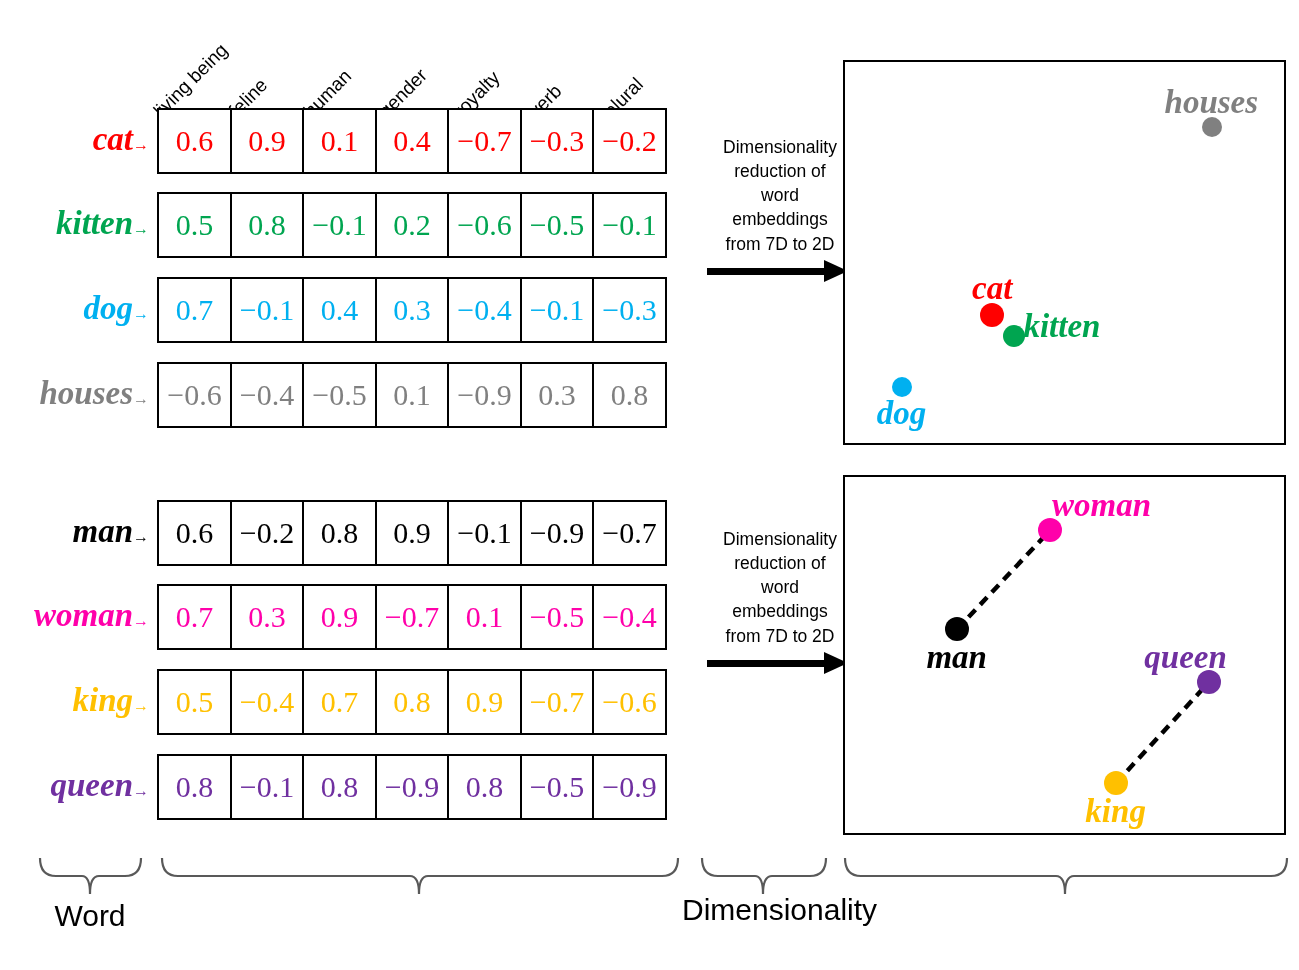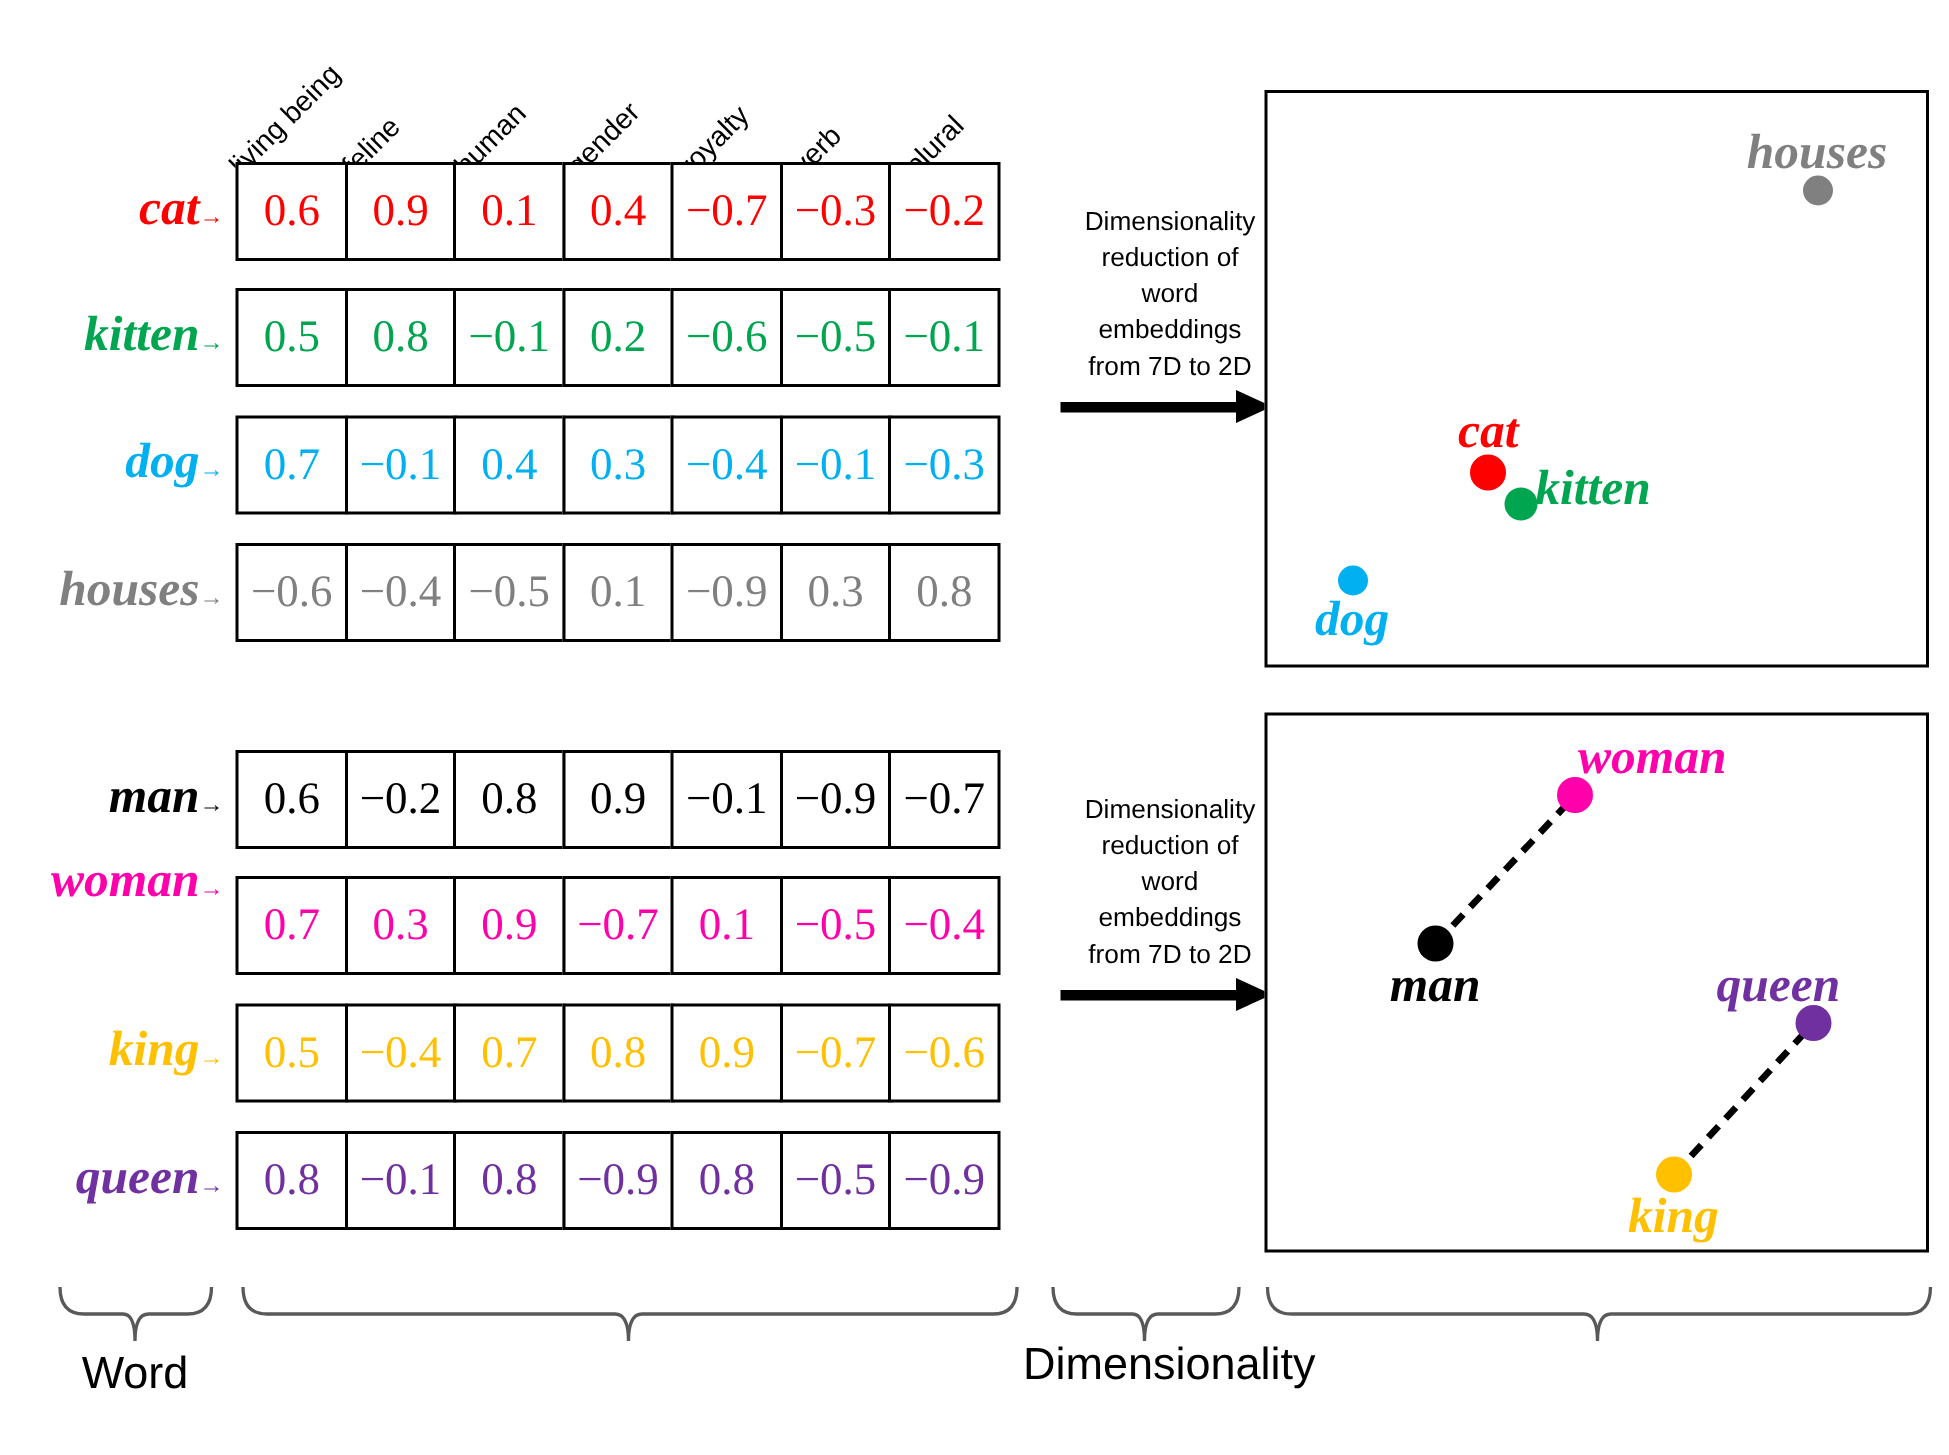--- a/index.html
+++ b/index.html
@@ -151,21 +151,21 @@
       <div class="label-wrap" style="left: -1px; top: 513px;"><span style="color: rgb(0, 0, 0); font-family: &quot;Liberation Serif&quot;, serif; font-weight: bold; font-style: italic; font-size: 33px;">man</span><span class="arrow" style="color: rgb(0, 0, 0);">→</span></div>
       <div class="vec-row" style="left: 157px; top: 500px;">
         <div class="cell" style="color: rgb(0, 0, 0);">0.6</div>
         <div class="cell" style="color: rgb(0, 0, 0);">−0.2</div>
         <div class="cell" style="color: rgb(0, 0, 0);">0.8</div>
         <div class="cell" style="color: rgb(0, 0, 0);">0.9</div>
         <div class="cell" style="color: rgb(0, 0, 0);">−0.1</div>
         <div class="cell" style="color: rgb(0, 0, 0);">−0.9</div>
         <div class="cell" style="color: rgb(0, 0, 0);">−0.7</div>
       </div>
-      <div class="label-wrap" style="left: -1px; top: 569px;"><span style="color: rgb(255, 0, 170); font-family: &quot;Liberation Serif&quot;, serif; font-weight: bold; font-style: italic; font-size: 33px;">woman</span><span class="arrow" style="color: rgb(255, 0, 170);">→</span></div>
+      <div class="label-wrap" style="left: -1px; top: 597px;"><span style="color: rgb(255, 0, 170); font-family: &quot;Liberation Serif&quot;, serif; font-weight: bold; font-style: italic; font-size: 33px;">woman</span><span class="arrow" style="color: rgb(255, 0, 170);">→</span></div>
       <div class="vec-row" style="left: 157px; top: 584px;">
         <div class="cell" style="color: rgb(255, 0, 170);">0.7</div>
         <div class="cell" style="color: rgb(255, 0, 170);">0.3</div>
         <div class="cell" style="color: rgb(255, 0, 170);">0.9</div>
         <div class="cell" style="color: rgb(255, 0, 170);">−0.7</div>
         <div class="cell" style="color: rgb(255, 0, 170);">0.1</div>
         <div class="cell" style="color: rgb(255, 0, 170);">−0.5</div>
         <div class="cell" style="color: rgb(255, 0, 170);">−0.4</div>
       </div>
       <div class="label-wrap" style="left: -1px; top: 682px;"><span style="color: rgb(255, 192, 0); font-family: &quot;Liberation Serif&quot;, serif; font-weight: bold; font-style: italic; font-size: 33px;">king</span><span class="arrow" style="color: rgb(255, 192, 0);">→</span></div>

